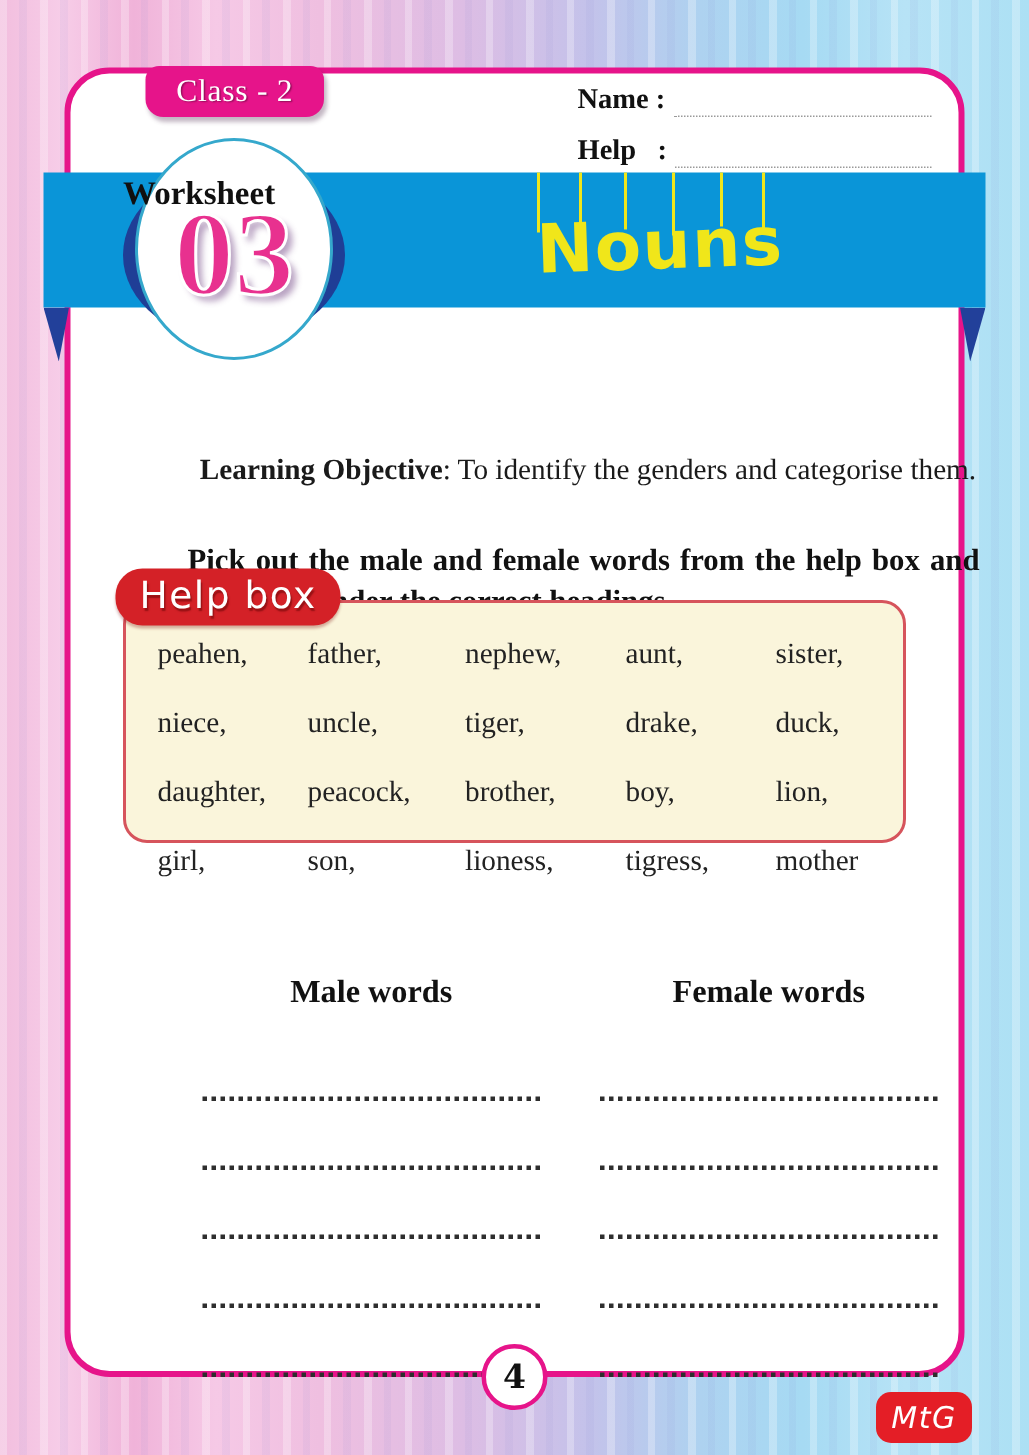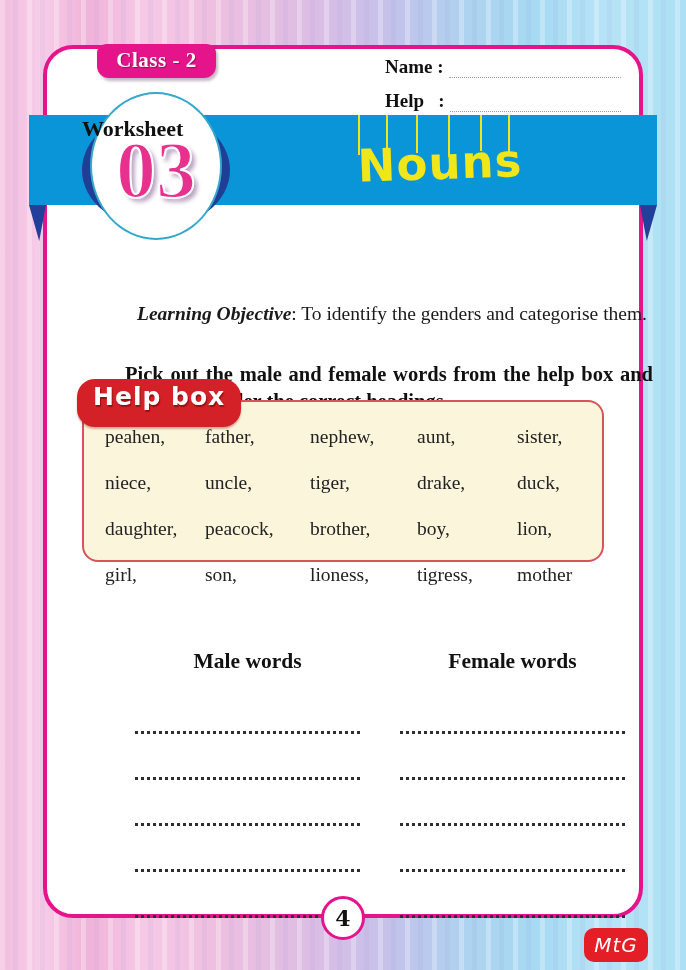--- a/index.html
+++ b/index.html
@@ -11,21 +11,21 @@
       linear-gradient(90deg,#f2bede 0%,#f7cde8 6%,#f0b3d9 13%,#f6c9e6 21%,#efbfe0 31%,#ddbde4 45%,#c4c2ea 57%,#aed2f0 68%,#a6daf3 78%,#b7e3f6 88%,#ace0f4 100%);
   }
   .card{
     position:absolute; left:43px; top:45px; width:600px; height:873px; box-sizing:border-box;
     background:#ffffff; border:4px solid #e6148a; border-radius:30px; z-index:1;
   }
   
   .class-badge{
     position:absolute; left:97px; top:44px; width:119px; height:34px; z-index:4;
     background:#e6148a; color:#fff; border-radius:9px 9px 12px 12px;
-    font-weight:bold; font-size:21px; text-align:center; line-height:33px;
+    font-weight:normal; font-size:21px; text-align:center; line-height:33px;
     letter-spacing:.5px; box-shadow:2px 3px 3px rgba(60,20,60,.3);
     text-shadow:1px 1px 1px rgba(0,0,0,.35);
   }
   
   .namedate{ position:absolute; left:385px; top:56px; width:236px; z-index:4;}
   .nd-row{ display:flex; align-items:flex-end; margin-bottom:12px;font-weight:bold; }
   .nd-label{ font-size:19px; color:#111; white-space:pre; }
   .nd-line{ flex:1; border-bottom:1.5px dotted #9a9a9a; height:17px; margin-left:5px; }
   
   .banner{ position:absolute; left:29px; top:115px; width:628px; height:90px; background:#0a95d8; z-index:2; }
@@ -45,27 +45,27 @@
   .ws-navy{ position:absolute; left:0; right:0; top:20px; bottom:12px; background:#1f3e96; border-radius:50%; }
   .ws-white{ position:absolute; left:8px; right:8px; top:0; bottom:0; background:#fff; border:2px solid #35a8cc; border-radius:50%; box-sizing:border-box; }
   .ws-label{ position:absolute; top:24px; width:100%; font-weight:bold; font-size:22px; color:#101010; }
   .ws-num{
     position:absolute; top:38px; width:100%; text-align:center;
     font-family:Liberation Serif, serif; font-weight:bold; font-size:80px; line-height:1.0;
     color:#e8318f; -webkit-text-stroke:2px #ffffff; text-shadow:4px 4px 4px rgba(100,50,120,.45);
   }
   
   .objective{ position:absolute; left:80px; top:250px; width:530px; margin:0; font-size:19.5px; color:#1a1a1a; text-align:center; line-height:1.5; }
-  .objective .lo-label{ font-weight:bold; font-style:italic; }
+  .objective .lo-label{ font-weight:bold; }
   .instruction{ position:absolute; left:78px; top:312px; width:528px; margin:0; font-weight:bold; font-size:20.5px; color:#111; text-align:justify; line-height:1.3; }
   
   .help-label{
     position:absolute; left:77px; top:379px; z-index:3;
-    background:#d42127; color:#fff; border-radius:18px; padding:3px 16px 16px;
-    font-family:"DejaVu Sans", sans-serif; font-weight:bold; font-size:25px; letter-spacing:1px;
+    background:#d42127; color:#fff; border-radius:18px; padding:3px 16px 6px;
+    font-family:"DejaVu Sans", sans-serif; font-weight:normal; font-size:25px; letter-spacing:1px;
     text-shadow:1px 2px 1px rgba(90,0,0,.5); box-shadow:0 2px 2px rgba(120,0,0,.3);
   }
   .helpbox{
     position:absolute; left:82px; top:400px; width:522px; height:162px; box-sizing:border-box;
     background:#faf5db; border:2px solid #d6545c; border-radius:16px; z-index:2;
   }
   .word-grid{
     display:grid; grid-template-columns:100px 105px 107px 100px auto;
     padding:24px 0 0 21px; row-gap:24px; font-size:19.5px; color:#222;
   }

